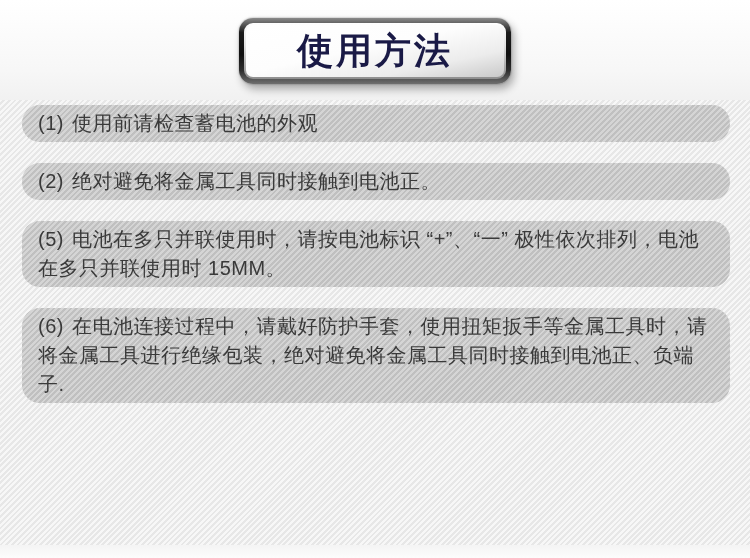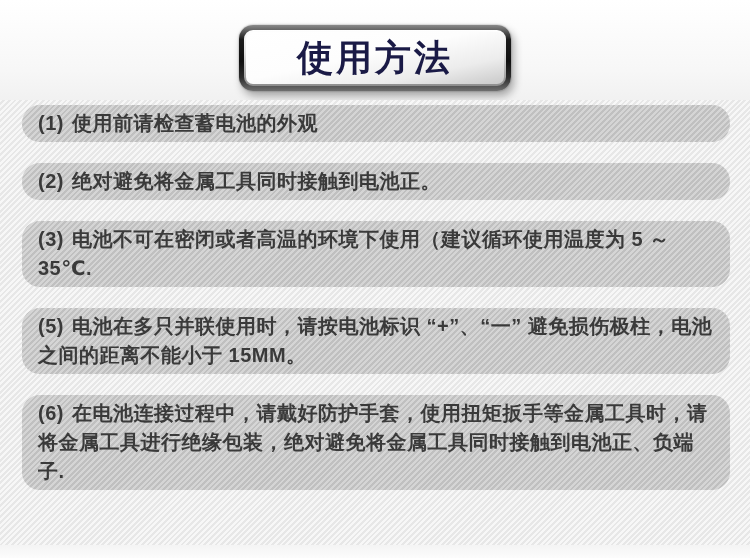--- a/index.html
+++ b/index.html
@@ -14,21 +14,21 @@
   
   .header {
     position: absolute; top: 0; left: 0;
     width: 750px; height: 100px;
     background: linear-gradient(180deg, #ffffff 0%, #f7f7f7 70%, #f1f1f1 100%);
     display: flex; align-items: flex-start; justify-content: center;
   }
 
   
   .btn-outer {
-    margin-top: 25px;
+    margin-top: 18px;
     width: 272px; height: 66px;
     box-sizing: border-box;
     padding: 5px;
     border-radius: 14px;
     background: linear-gradient(180deg, #8a8a8a 0%, #1c1c1c 22%, #101010 55%, #2e2e2e 80%, #6f6f6f 100%);
     box-shadow: 3px 5px 9px rgba(0,0,0,0.32), 0 0 2px rgba(0,0,0,0.4);
   }
   .btn-ring {
     width: 100%; height: 100%;
     box-sizing: border-box;
@@ -53,21 +53,20 @@
   
   .main {
     position: absolute; top: 100px; left: 0;
     width: 750px; height: 445px;
     box-sizing: border-box;
     padding: 5px 20px 0 22px;
     background:
       repeating-linear-gradient(135deg,
         #f7f7f7 0px, #f7f7f7 2px,
         #e7e7e7 2px, #e7e7e7 4px);
-    font-weight: bold;
   }
 
   .pill {
     box-sizing: border-box;
     width: 100%;
     margin-bottom: 21px;
     padding: 4px 16px;
     border-radius: 18px;
     background-color: #c9c9c9;
     background-image: repeating-linear-gradient(135deg,
@@ -101,24 +100,21 @@
 </div>
 
 <div class="main">
   <div class="pill">
     <span class="num">(1)</span><span class="txt">使用前请检查蓄电池的外观</span>
   </div>
   <div class="pill">
     <span class="num">(2)</span><span class="txt">绝对避免将金属工具同时接触到电池正。</span>
   </div>
   <div class="pill">
-    <span class="num">(3)</span><span class="txt">电池不可在密闭或者高温的环境下使用（建议循环使用温度为 5 ～ 35℃.</span>
-  </div>
-  <div class="pill">
-    <span class="num">(5)</span><span class="txt">电池在多只并联使用时，请按电池标识 “+”、“一” 避免损伤极柱，电池之间的距离不能小于 15MM。</span>
+    <span class="num">(5)</span><span class="txt">电池在多只并联使用时，请按电池标识 “+”、“一” 极性依次排列，电池在多只并联使用时 15MM。</span>
   </div>
   <div class="pill">
     <span class="num">(6)</span><span class="txt">在电池连接过程中，请戴好防护手套，使用扭矩扳手等金属工具时，请将金属工具进行绝缘包装，绝对避免将金属工具同时接触到电池正、负端子.</span>
   </div>
 
 </div>
 
 <div class="footer"></div>
 
 </body></html>

